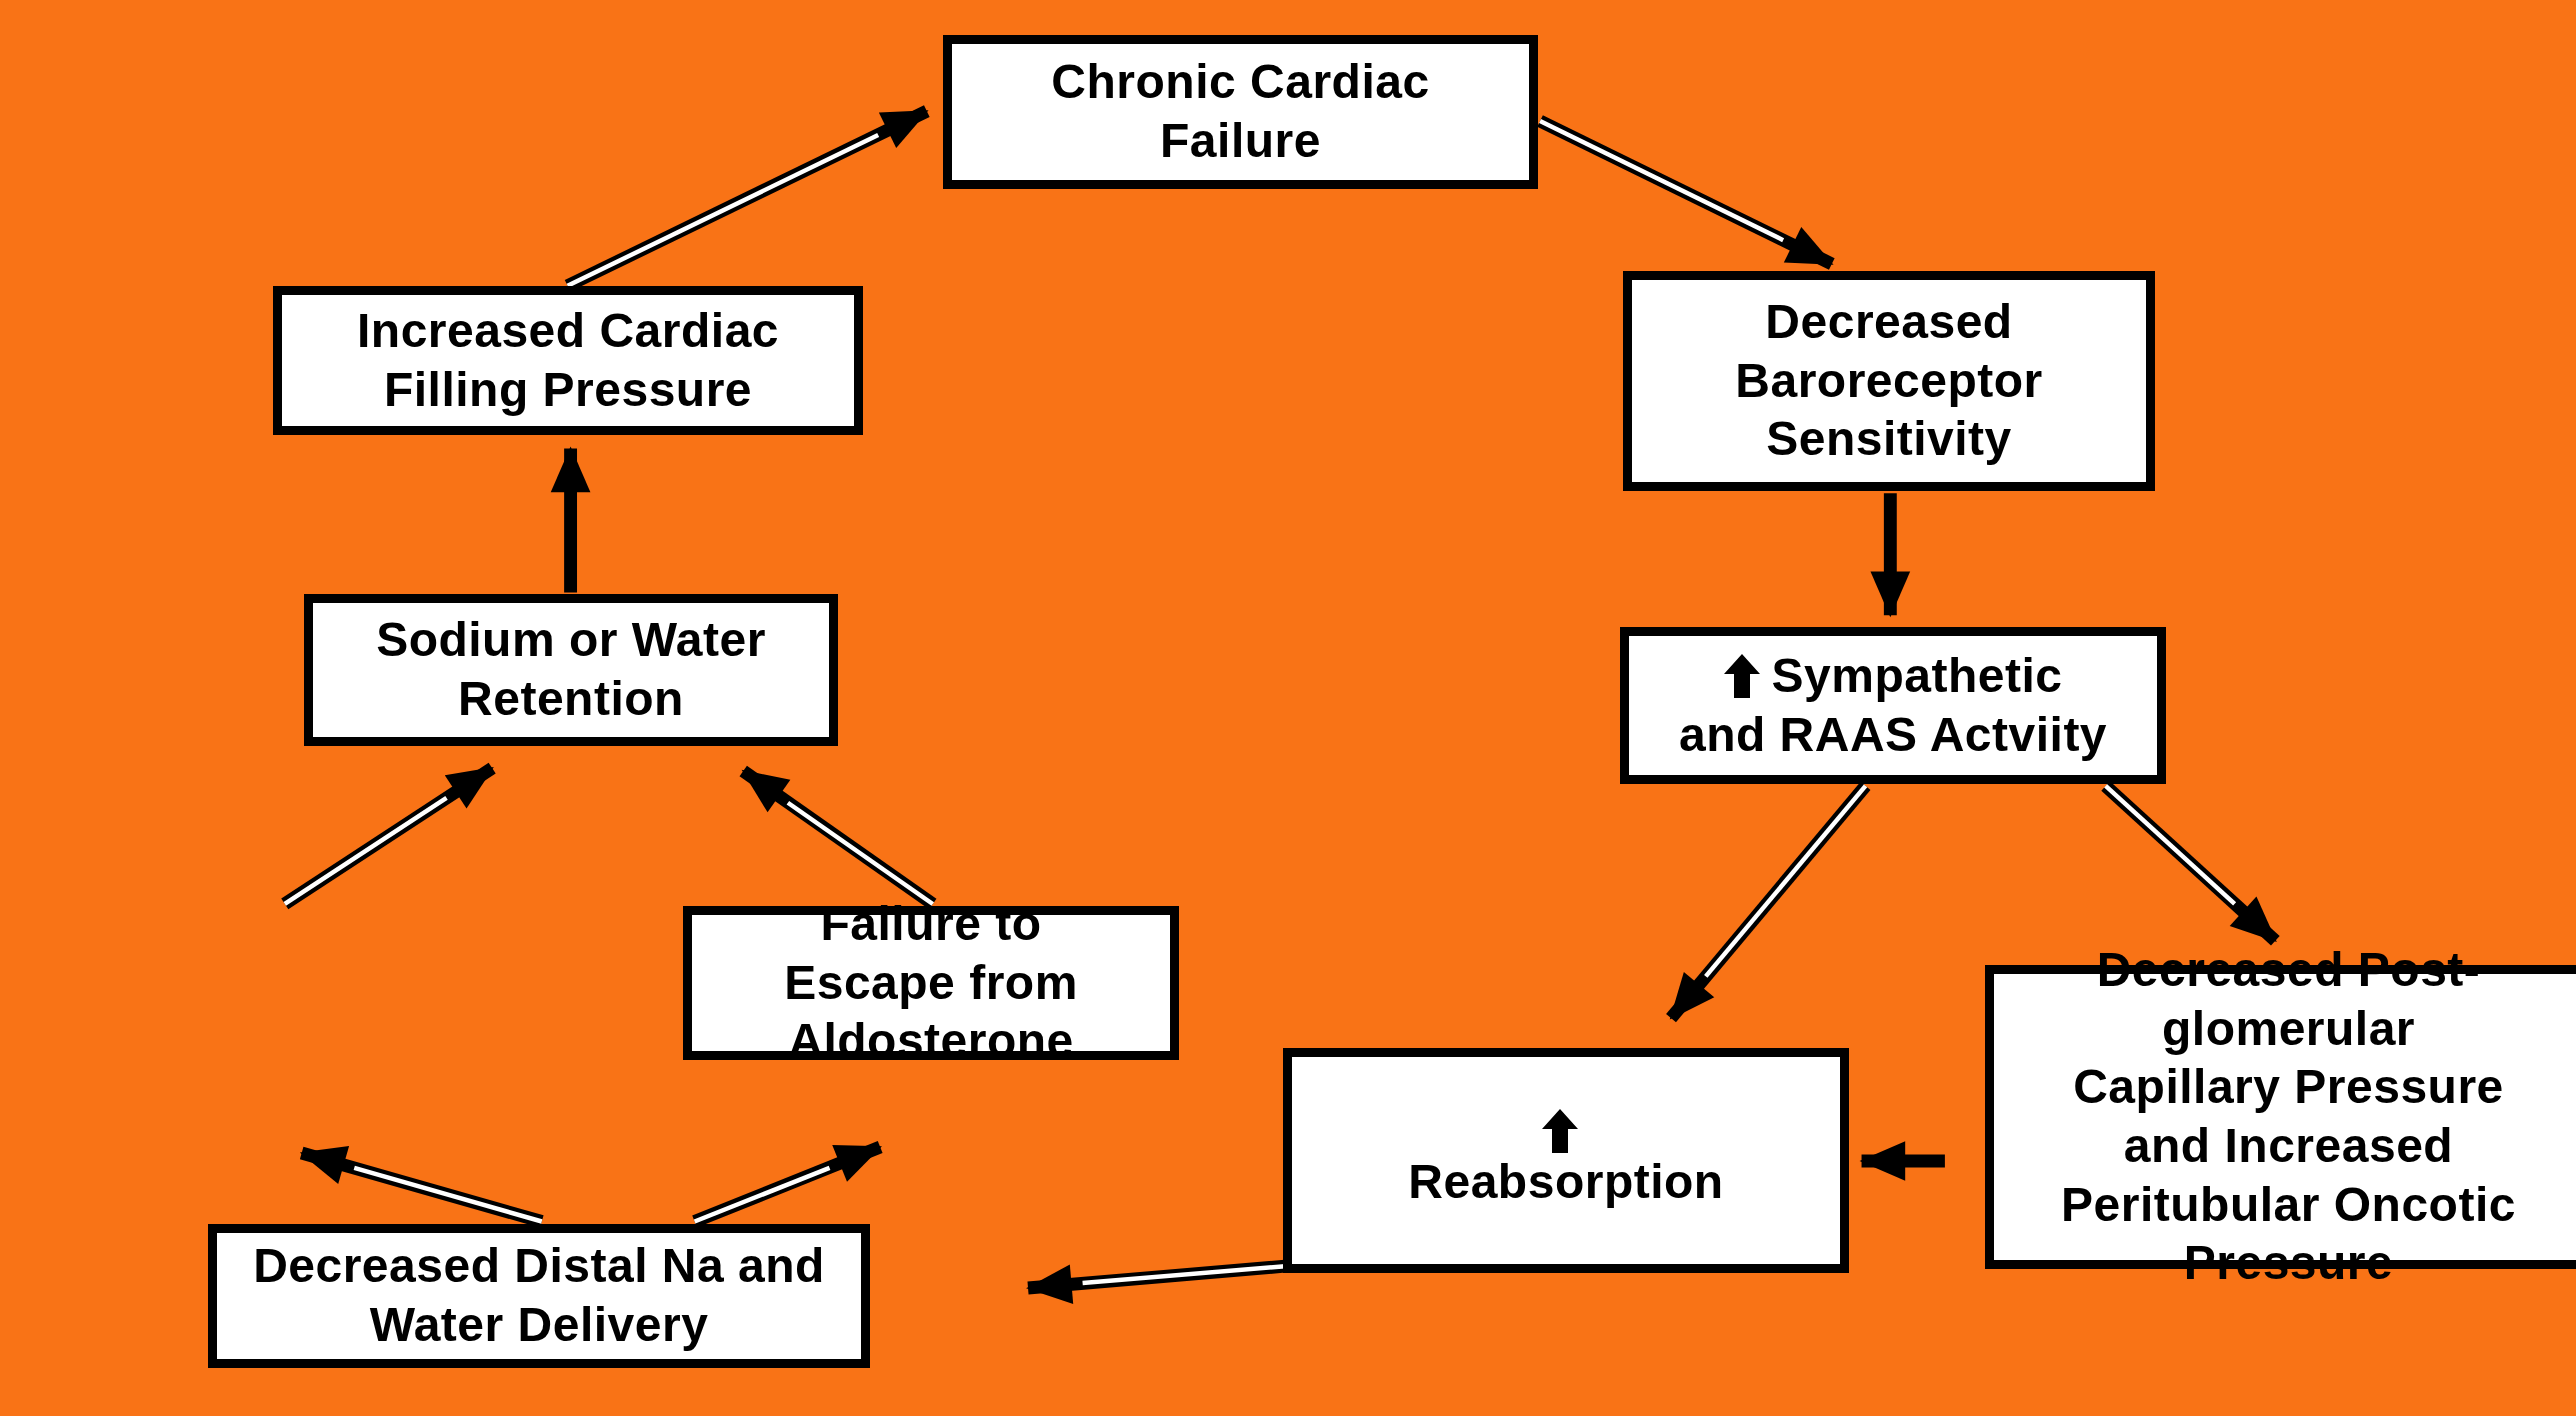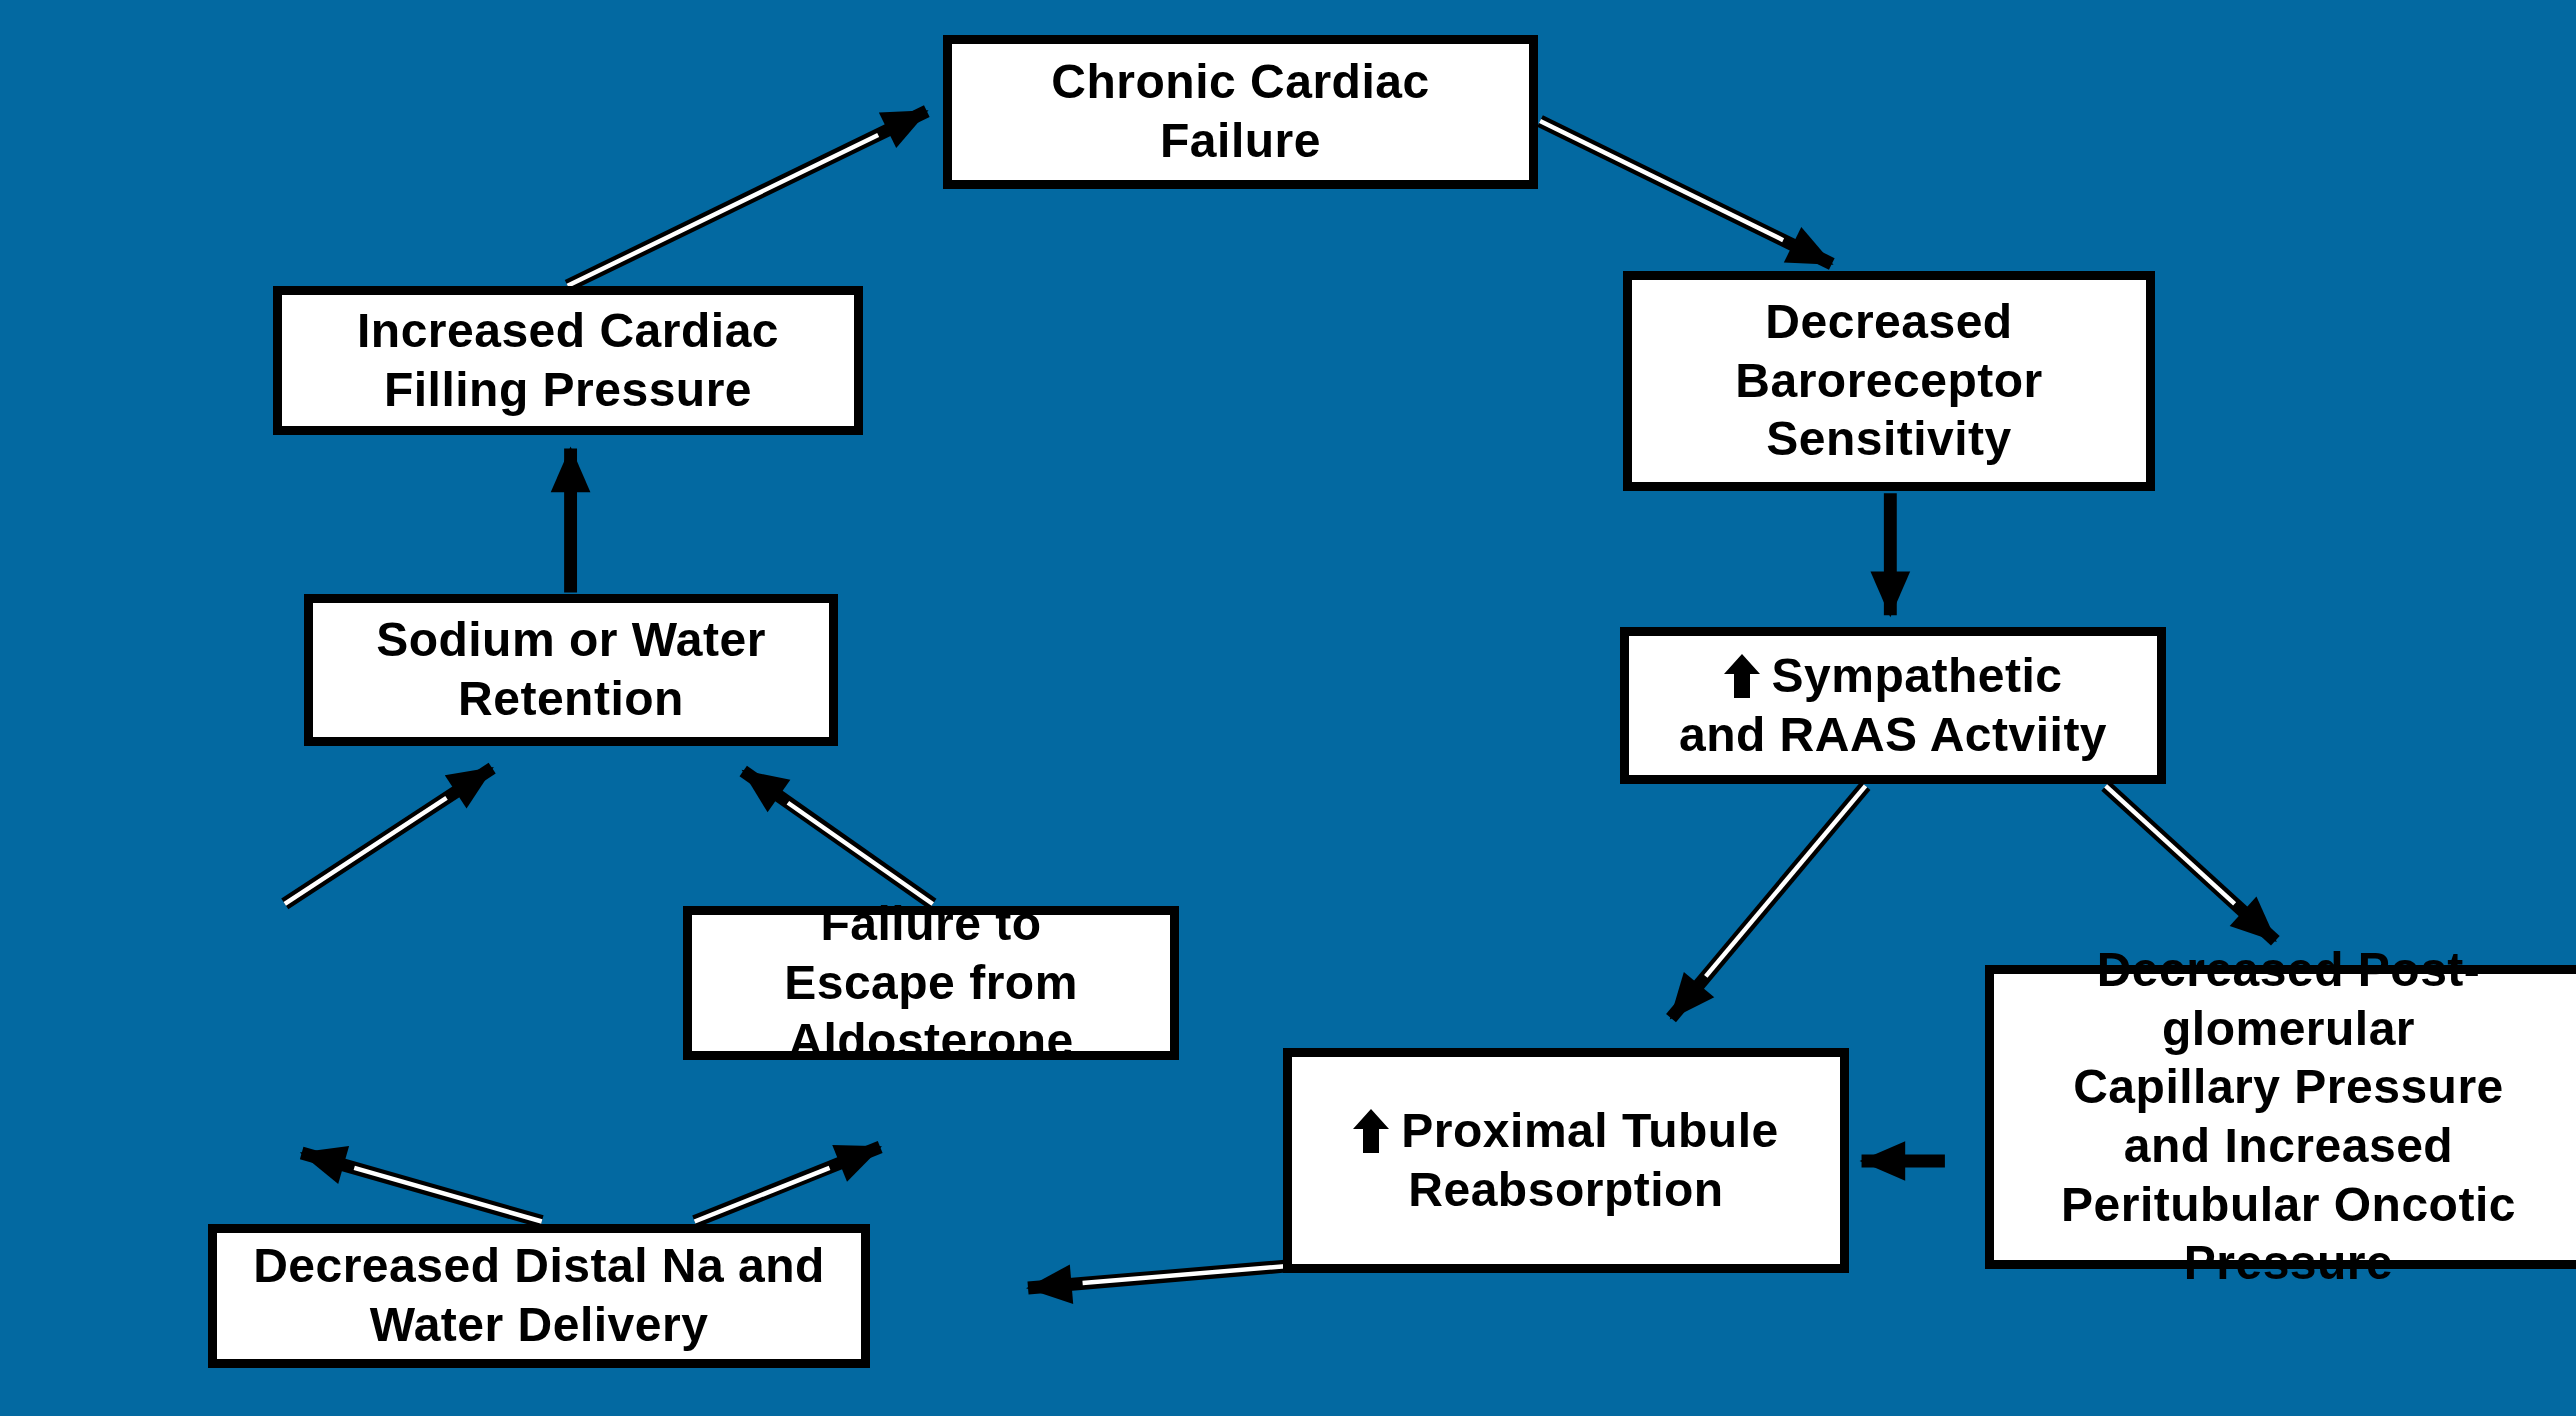--- a/index.html
+++ b/index.html
@@ -1,19 +1,19 @@
 <!DOCTYPE html>
 <html><head>
 <meta charset="utf-8">
 <style>
   html,body{margin:0;padding:0;background:#ffffff;}
   .stage{
     position:relative;
     width:2576px;height:1416px;
-    background:#0369a1;
+    background:#f97316;
     overflow:hidden;
     font-family:"Liberation Sans",sans-serif;
   }
   .arrows{position:absolute;left:0;top:0;width:2576px;height:1416px;}
   .sh{stroke:#000000;stroke-width:13;fill:none;}
   .co{stroke:#ffffff;stroke-width:4.5;fill:none;}
   .node{
     position:absolute;
     box-sizing:border-box;
     background:#ffffff;
@@ -128,21 +128,20 @@
     <div class="ln">and Increased</div>
     <div class="ln">Peritubular Oncotic</div>
     <div class="ln">Pressure</div>
   </div>
 
   <div class="node" style="left:1283px;top:1048px;width:566px;height:225px">
     <div class="ln iconline">
       <svg class="upicon" viewBox="0 0 36 44">
         <path d="M18,0 L36,20 L26,20 L26,44 L10,44 L10,20 L0,20 Z"></path>
       </svg>
-      <span>Proximal Tubule</span>
     </div>
     <div class="ln">Reabsorption</div>
   </div>
 
   <div class="node" style="left:208px;top:1224px;width:662px;height:144px">
     <div class="ln">Decreased Distal Na and</div>
     <div class="ln">Water Delivery</div>
   </div>
 
 

